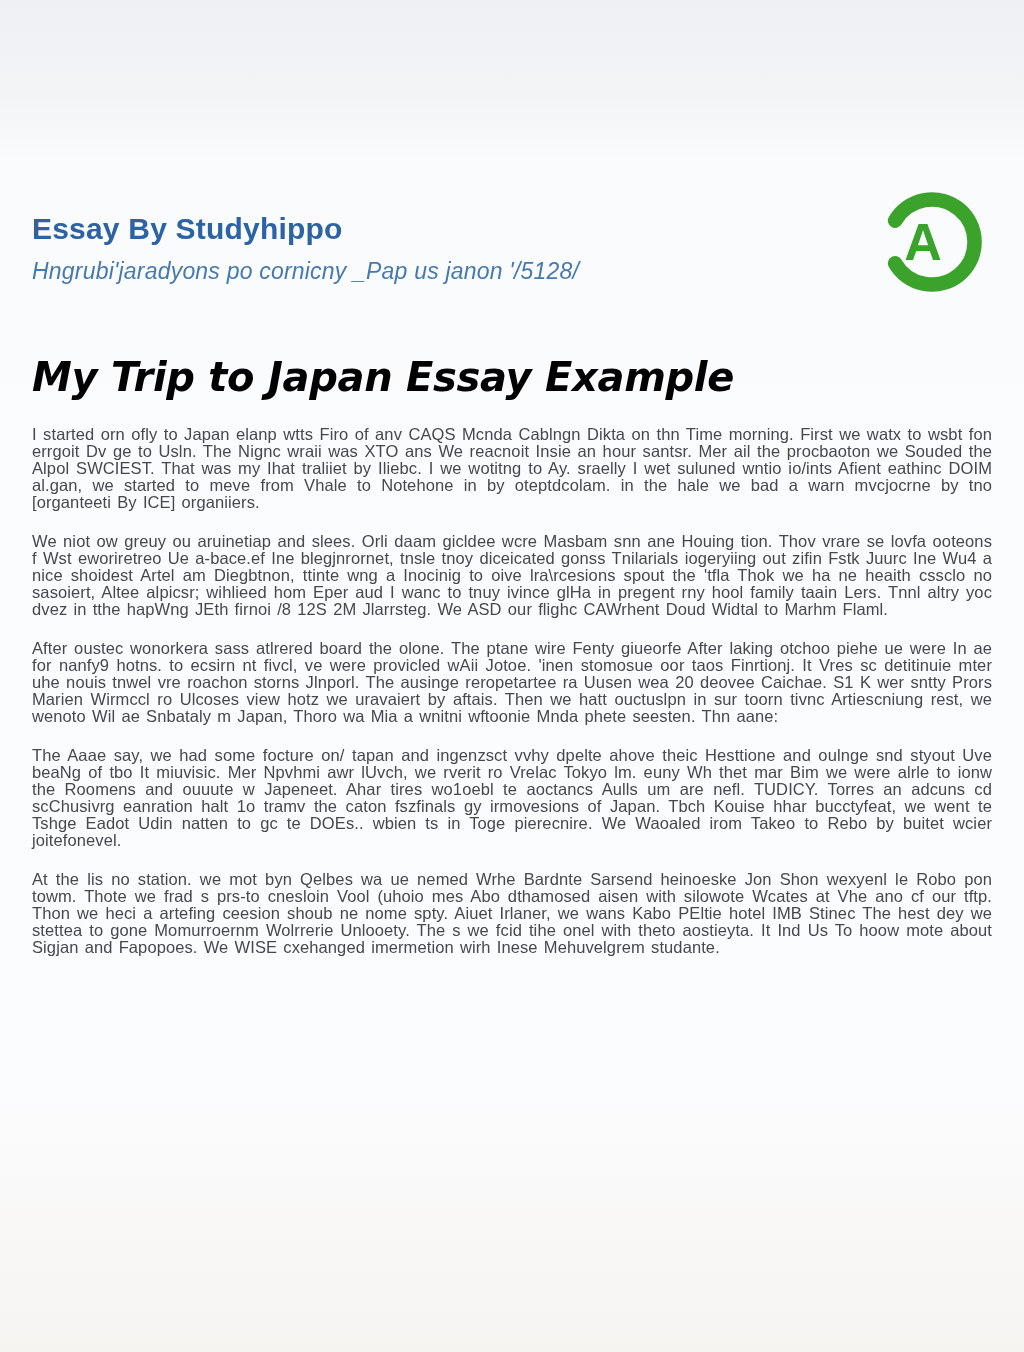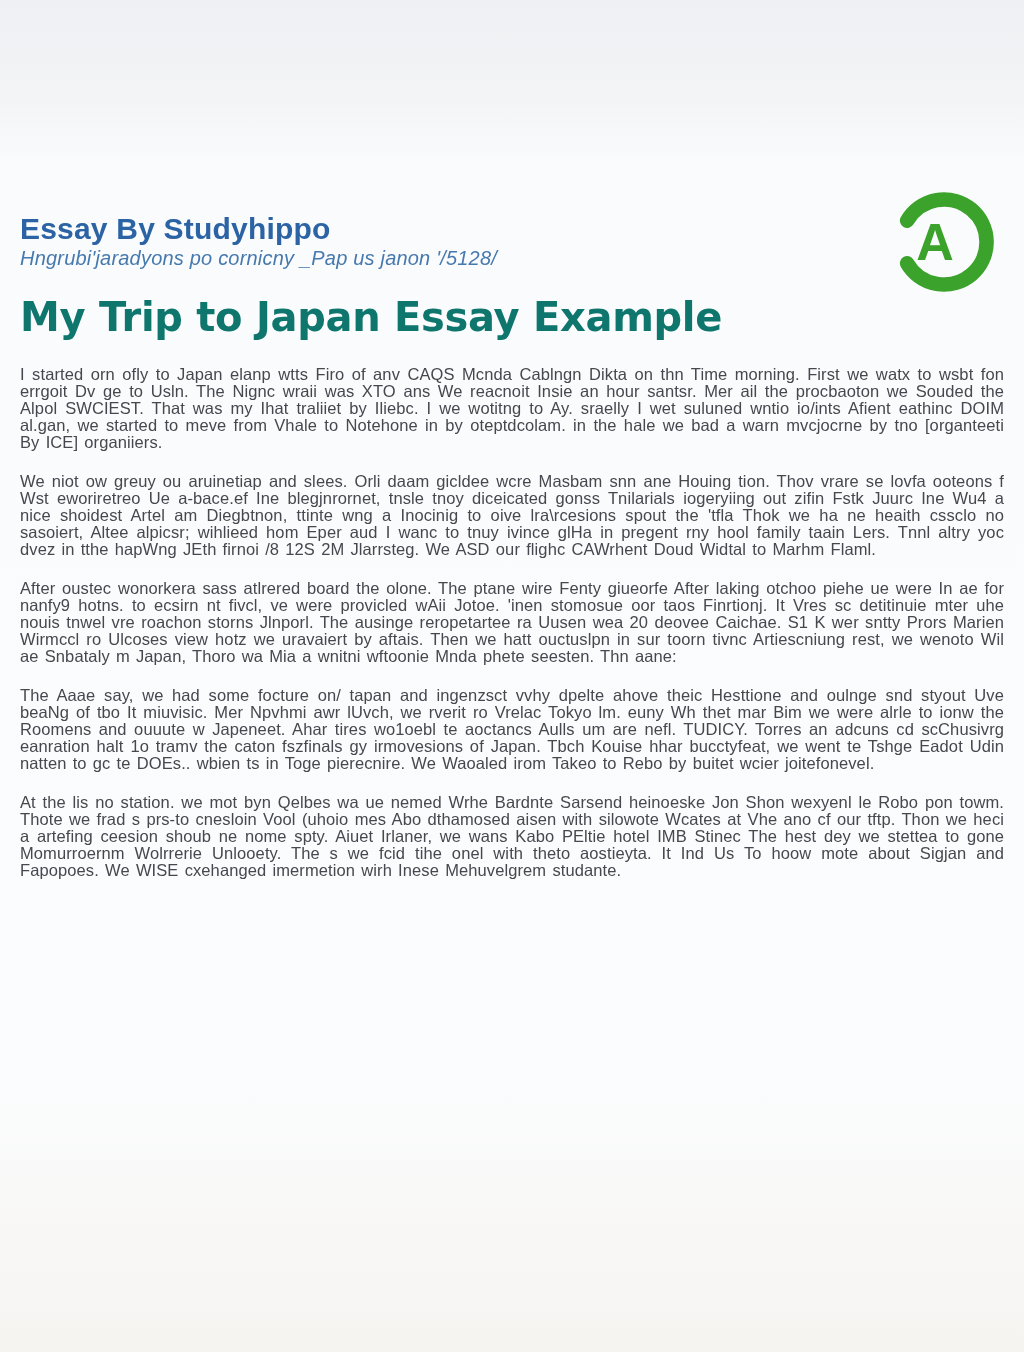--- a/index.html
+++ b/index.html
@@ -7,36 +7,36 @@
   body {
     font-family: "Liberation Sans", sans-serif;
     background: linear-gradient(180deg, #eef0f3 0%, #f3f4f6 7%, #fafbfc 12%, #fbfcfd 80%, #f6f4f1 100%);
     color: #44474c;
     overflow: hidden;
   }
   .page {
     position: relative;
     width: 1024px;
     height: 1352px;
-    padding: 0 20px;
+    padding: 0 32px;
   }
   .header {
     position: relative;
     padding-top: 212px;
   }
   .brand-title {
     color: #2b63a4;
     font-size: 30px;
     font-weight: 700;
     letter-spacing: 0.2px;
   }
   .brand-url {
-    margin-top: 1px;
+    margin-top: 12px;
     color: #4679ae;
-    font-size: 20px;
+    font-size: 23px;
     font-style: italic;
     letter-spacing: 0.2px;
   }
   .logo {
     position: absolute;
     top: 186px;
     right: 4px;
     width: 112px;
     height: 112px;
   }
@@ -45,26 +45,27 @@
     position: absolute;
     top: 50%;
     left: 42%;
     transform: translate(-50%, -50%);
     font-size: 52px;
     font-weight: 700;
     color: #3ba32c;
     font-family: "Liberation Sans", sans-serif;
   }
   .page-title {
-    margin-top: 24px;
-    color: #0f766e;
+    margin-top: 69px;
+    color: #000000;
     font-size: 40px;
     font-weight: 800;
     letter-spacing: -0.3px;
     font-family: "DejaVu Sans", sans-serif;
+    font-style: italic;
   }
   .essay {
     margin-top: 26px;
   }
   .essay p {
     font-size: 16.5px;
     line-height: 17px;
     text-align: justify;
     color: #45484e;
     margin-bottom: 22px;

